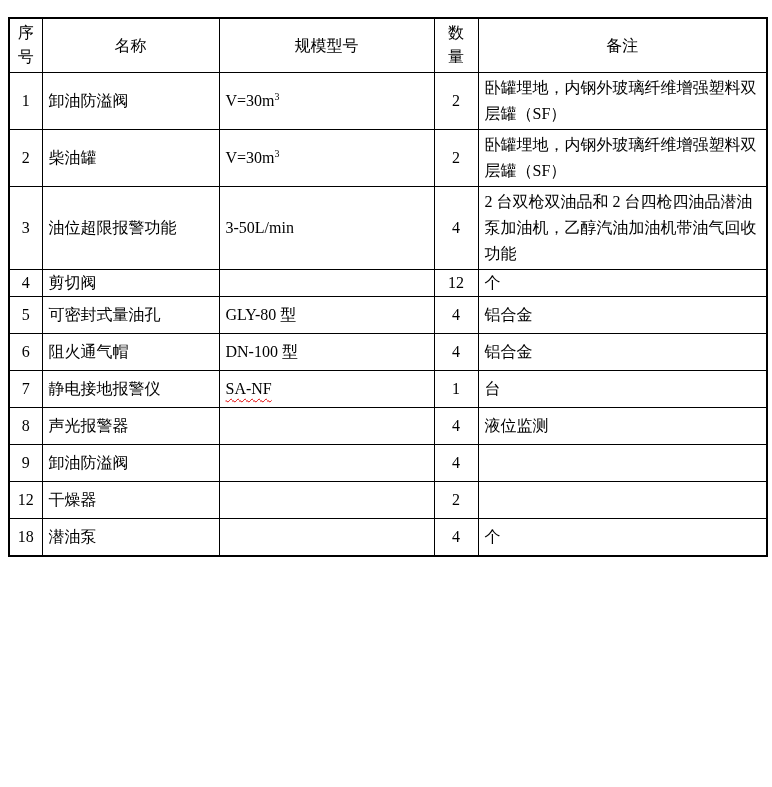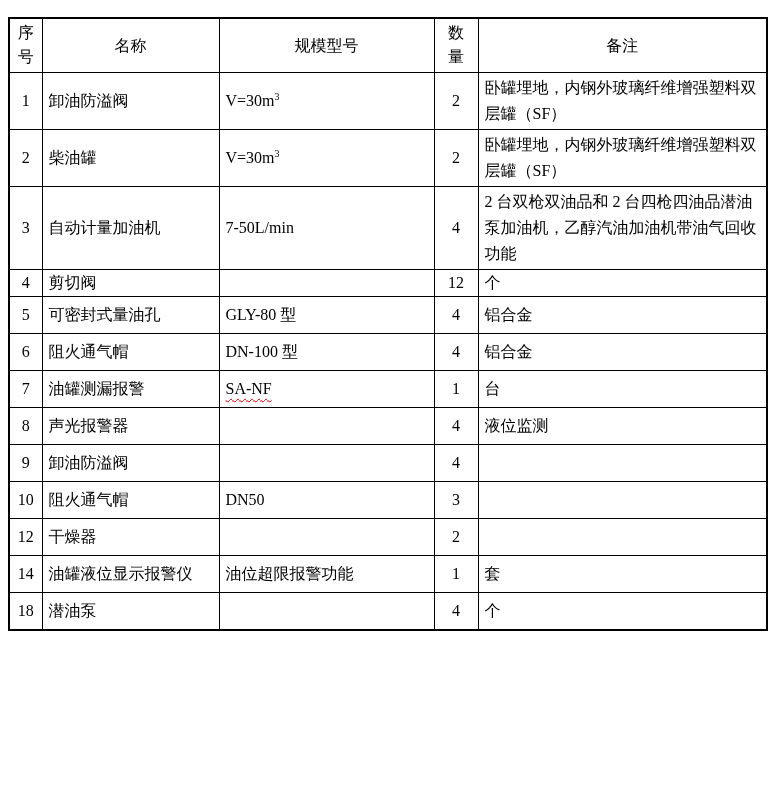--- a/index.html
+++ b/index.html
@@ -79,22 +79,22 @@
     </tr>
     <tr class="h-2l">
       <td class="c-idx">2</td>
       <td class="c-name">柴油罐</td>
       <td class="c-spec"><span>V=30m</span><sup class="spec-sup">3</sup></td>
       <td class="c-qty">2</td>
       <td class="c-remark">卧罐埋地，内钢外玻璃纤维增强塑料双层罐（SF）</td>
     </tr>
     <tr class="h-3l">
       <td class="c-idx">3</td>
-      <td class="c-name">自动计量加油机</td>
-      <td class="c-spec"><span>7-50L/min</span></td>
+      <td class="c-name">油位超限报警功能</td>
+      <td class="c-spec"><span>3-50L/min</span></td>
       <td class="c-qty">4</td>
       <td class="c-remark">2 台双枪双油品和 2 台四枪四油品潜油泵加油机，乙醇汽油加油机带油气回收功能</td>
     </tr>
     <tr class="h-sm">
       <td class="c-idx">4</td>
       <td class="c-name">剪切阀</td>
       <td class="c-spec"><span></span></td>
       <td class="c-qty">12</td>
       <td class="c-remark">个</td>
     </tr>
@@ -107,59 +107,45 @@
     </tr>
     <tr class="h-1l">
       <td class="c-idx">6</td>
       <td class="c-name">阻火通气帽</td>
       <td class="c-spec"><span>DN-100 型</span></td>
       <td class="c-qty">4</td>
       <td class="c-remark">铝合金</td>
     </tr>
     <tr class="h-1l">
       <td class="c-idx">7</td>
-      <td class="c-name">油罐测漏报警</td>
+      <td class="c-name">静电接地报警仪</td>
       <td class="c-spec"><span class="spell-err">SA-NF</span></td>
       <td class="c-qty">1</td>
       <td class="c-remark">台</td>
     </tr>
     <tr class="h-1l">
       <td class="c-idx">8</td>
       <td class="c-name">声光报警器</td>
       <td class="c-spec"><span></span></td>
       <td class="c-qty">4</td>
       <td class="c-remark">液位监测</td>
     </tr>
     <tr class="h-1l">
       <td class="c-idx">9</td>
       <td class="c-name">卸油防溢阀</td>
       <td class="c-spec"><span></span></td>
       <td class="c-qty">4</td>
       <td class="c-remark"></td>
     </tr>
     <tr class="h-1l">
-      <td class="c-idx">10</td>
-      <td class="c-name">阻火通气帽</td>
-      <td class="c-spec"><span>DN50</span></td>
-      <td class="c-qty">3</td>
-      <td class="c-remark"></td>
-    </tr>
-    <tr class="h-1l">
       <td class="c-idx">12</td>
       <td class="c-name">干燥器</td>
       <td class="c-spec"><span></span></td>
       <td class="c-qty">2</td>
       <td class="c-remark"></td>
-    </tr>
-    <tr class="h-1l">
-      <td class="c-idx">14</td>
-      <td class="c-name">油罐液位显示报警仪</td>
-      <td class="c-spec"><span>油位超限报警功能</span></td>
-      <td class="c-qty">1</td>
-      <td class="c-remark">套</td>
     </tr>
     <tr class="h-1l">
       <td class="c-idx">18</td>
       <td class="c-name">潜油泵</td>
       <td class="c-spec"><span></span></td>
       <td class="c-qty">4</td>
       <td class="c-remark">个</td>
     </tr>
   </tbody>
     </table>

